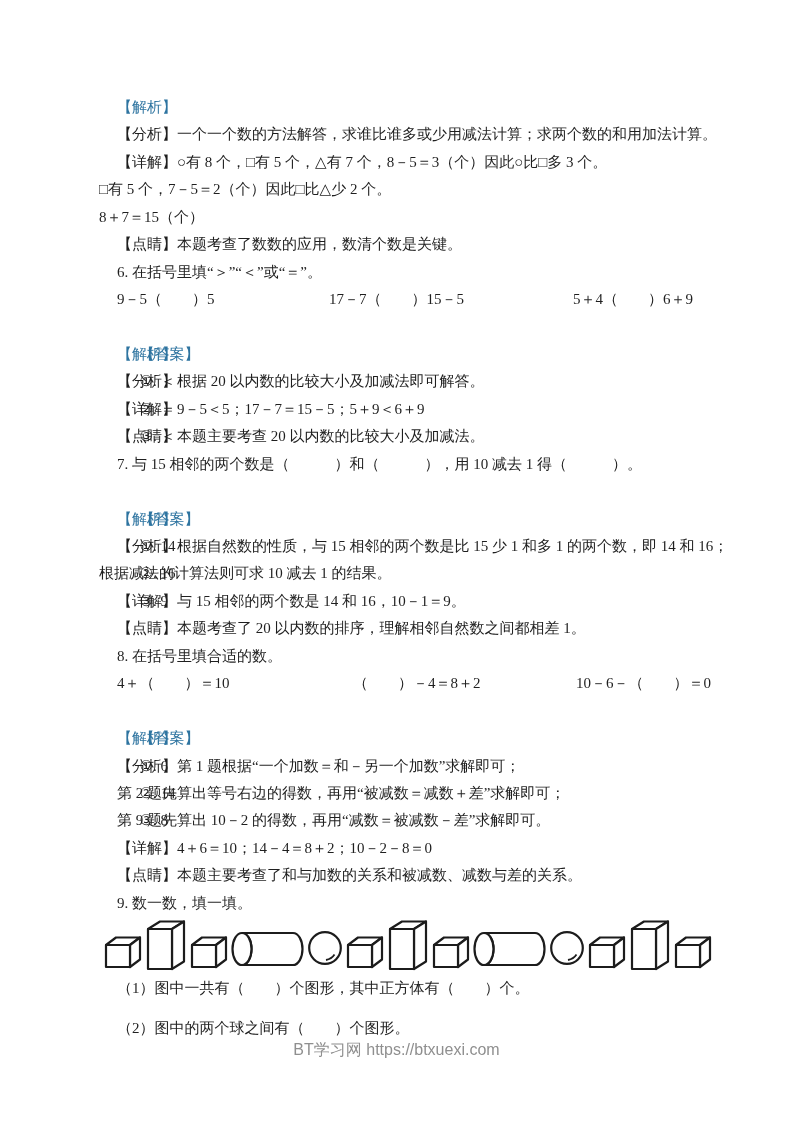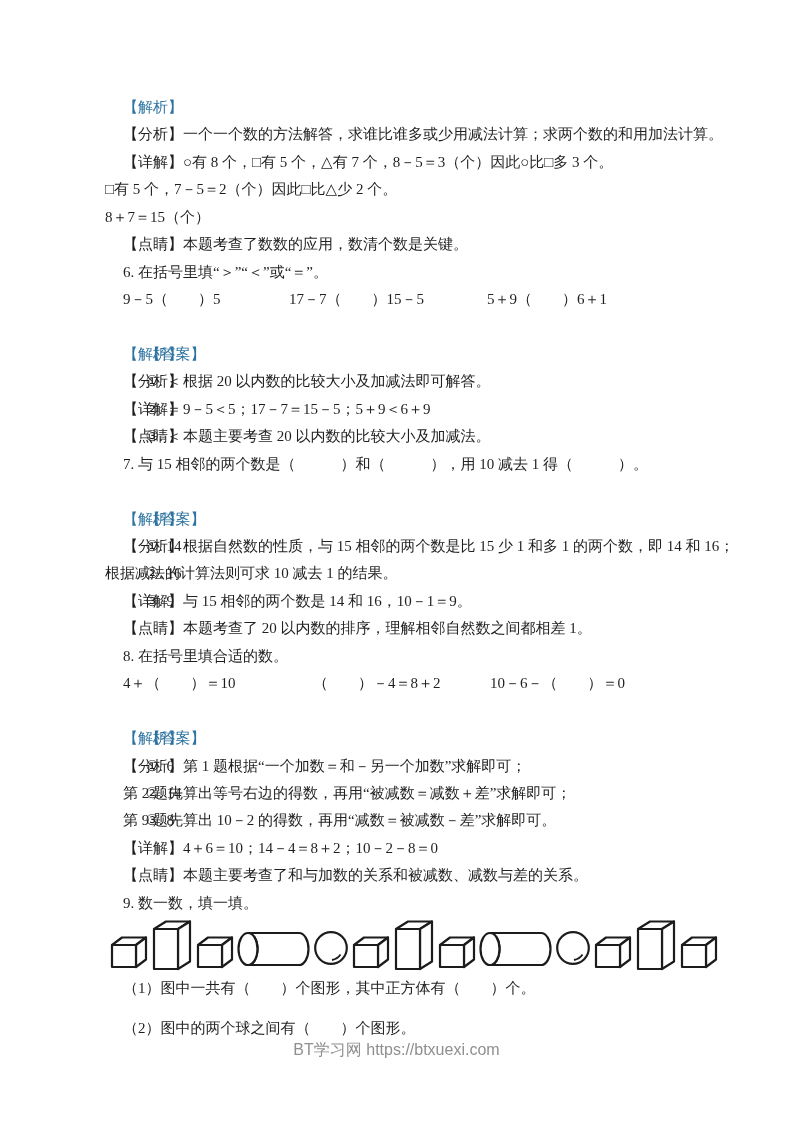--- a/index.html
+++ b/index.html
@@ -4,35 +4,35 @@
 <style>
   html,body{margin:0;padding:0;background:#ffffff;}
   .page{
     position:relative;
     width:793px;height:1122px;
     background:#ffffff;
     overflow:hidden;
     font-family:"Liberation Serif","DejaVu Serif",serif;
     color:#1f1f1f;
   }
-  .content{position:absolute;left:105px;top:94px;width:668px;}
+  .content{position:absolute;left:99px;top:94px;width:668px;}
   .line{
     font-size:15px;
     line-height:27.45px;
     height:27.45px;
     white-space:pre;
     text-indent:18px;
     color:#1f1f1f;
   }
   .cont{text-indent:0;}
   .blue{color:#2e74a0;}
   .ans{text-indent:0;padding-left:18px;}
   .ans-label{}
   .ans-item{margin-right:28px;}
-  .cols{text-indent:0;padding-left:18px;display:flex;}
+  .cols{text-indent:0;padding-left:18px;display:flex;gap:46px;}
   .c1,.c2{display:inline-block;flex:0 0 auto;}
   .c3{flex:0 0 auto;}
   .ca .c1{width:166px;}
   .ca .c2{width:198px;}
   .cb .c1{width:190px;}
   .cb .c2{width:177px;}
   .shapes-row{
     height:58px;
     display:flex;
     align-items:flex-end;
@@ -63,21 +63,21 @@
     <div class="line">【分析】一个一个数的方法解答，求谁比谁多或少用减法计算；求两个数的和用加法计算。</div>
     <div class="line">【详解】○有 8 个，□有 5 个，△有 7 个，8－5＝3（个）因此○比□多 3 个。</div>
     <div class="line cont">□有 5 个，7－5＝2（个）因此□比△少 2 个。</div>
     <div class="line cont">8＋7＝15（个）</div>
     <div class="line">【点睛】本题考查了数数的应用，数清个数是关键。</div>
 
     <div class="line">6. 在括号里填“＞”“＜”或“＝”。</div>
     <div class="line cols ca">
       <span class="c1">9－5（　　）5</span>
       <span class="c2">17－7（　　）15－5</span>
-      <span class="c3">5＋9（　　）6＋1</span>
+      <span class="c3">5＋4（　　）6＋9</span>
     </div>
     <div class="line ans">
       <span class="blue ans-label">【答案】</span>
       <span class="ans-item">①. ＜</span>
       <span class="ans-item">②. ＝</span>
       <span class="ans-item">③. ＜</span>
     </div>
     <div class="line blue">【解析】</div>
     <div class="line">【分析】根据 20 以内数的比较大小及加减法即可解答。</div>
     <div class="line">【详解】9－5＜5；17－7＝15－5；5＋9＜6＋9</div>

